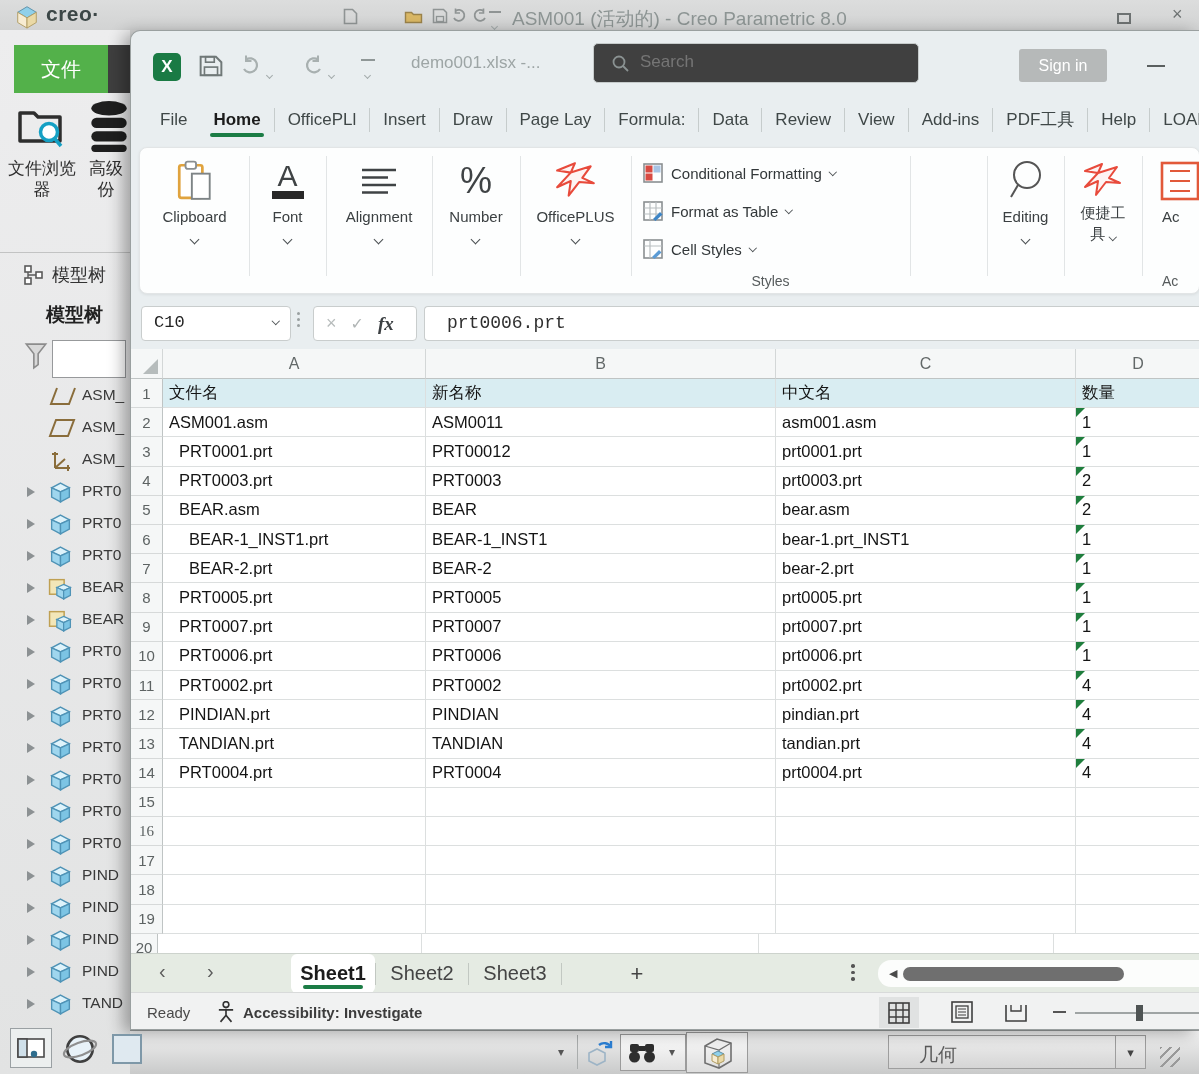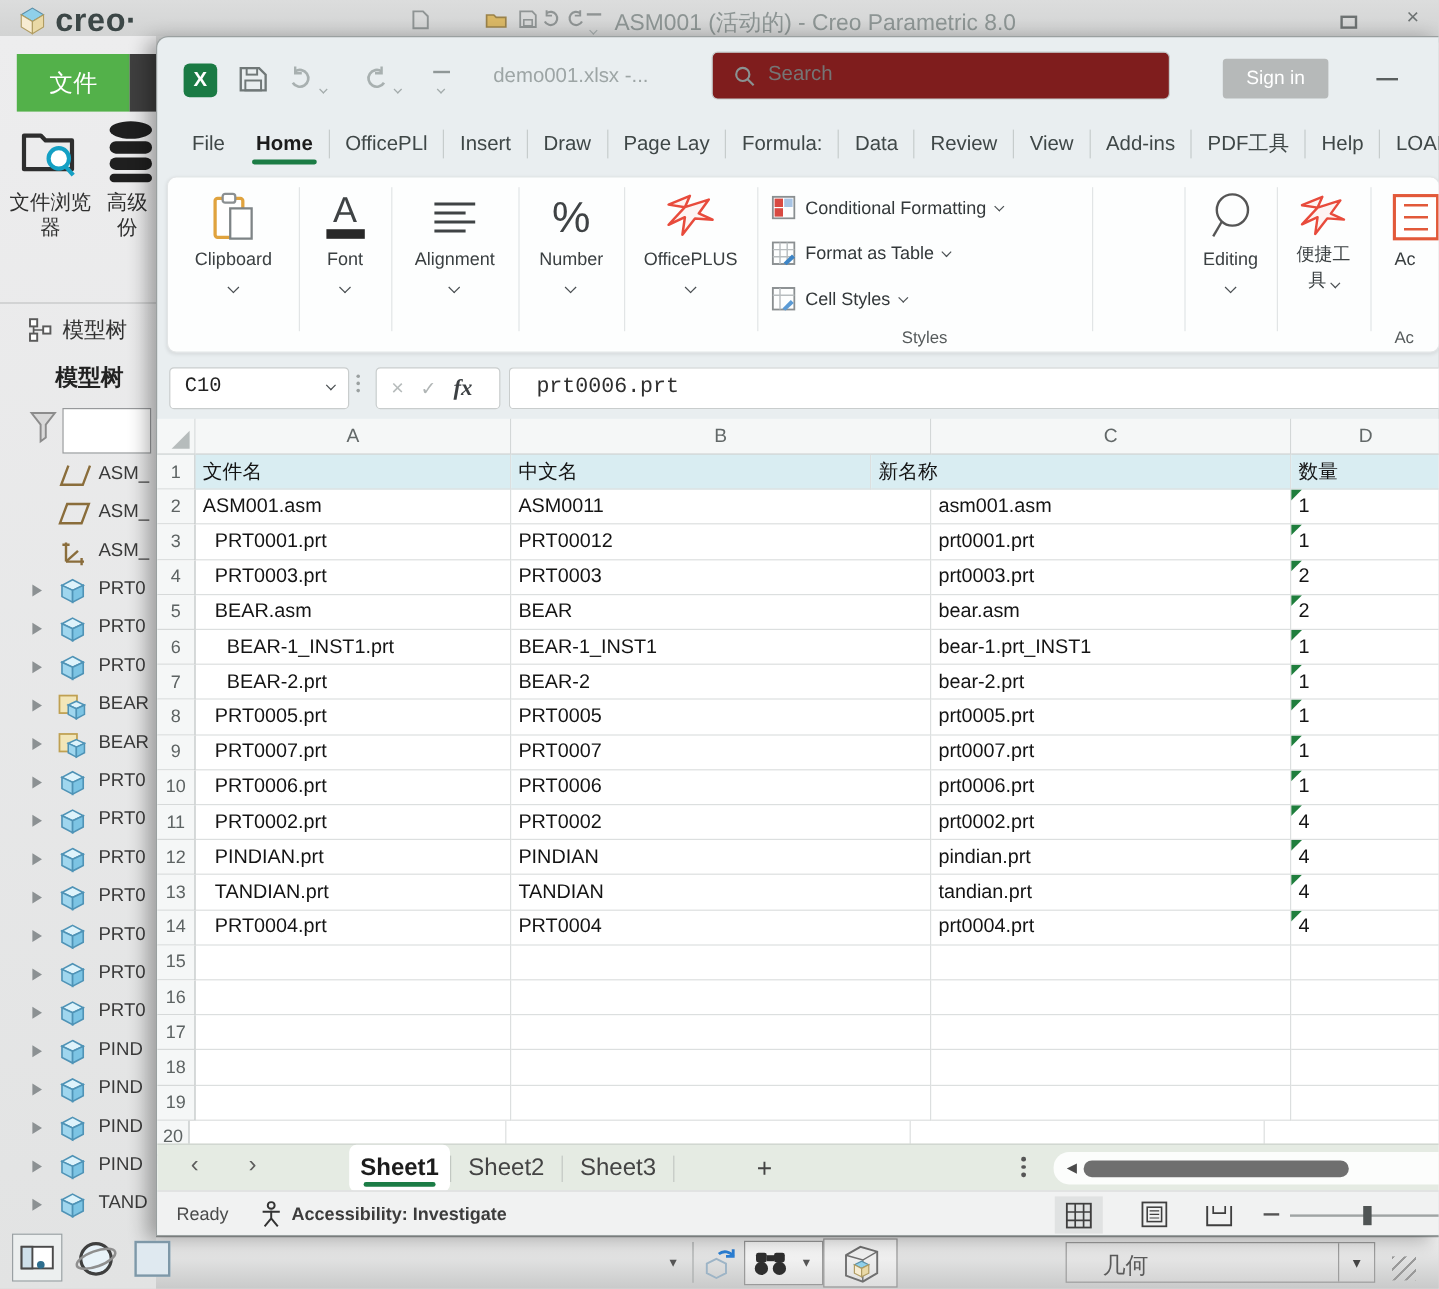--- a/index.html
+++ b/index.html
@@ -2,21 +2,21 @@
 <html><head>
 <meta charset="utf-8">
 <style>
   html,body{margin:0;padding:0;width:1199px;height:1074px;overflow:hidden;
     font-family:"Liberation Sans",sans-serif;background:#d7d8d8;position:relative;}
   *{box-sizing:border-box;}
   .abs{position:absolute;}
 
   
   #creo-titlebar{left:0;top:0;width:1199px;height:30px;background:linear-gradient(#dcdddd,#d2d3d3);}
-  #creo-logo-text{left:46px;top:2px;font-size:27px;font-weight:bold;color:#3c4747;letter-spacing:.5px;}
+  #creo-logo-text{left:46px;top:2px;font-size:21px;font-weight:bold;color:#3c4747;letter-spacing:.5px;}
   #creo-title-text{left:512px;top:6px;font-size:19px;color:#8d9594;white-space:nowrap;}
   .cq-ico{top:8px;color:#8f9494;}
   #creo-max-btn{left:1117px;top:13px;width:14px;height:11px;border:2px solid #6d7272;}
   #creo-close-btn{left:1172px;top:4px;font-size:18px;color:#6d7272;}
 
   
   #creo-left-panel{left:0;top:30px;width:130px;height:1044px;background:linear-gradient(#ededee,#e2e3e3);overflow:hidden;z-index:1;}
   #creo-file-btn{left:14px;top:15px;width:94px;height:48px;background:#53b14a;color:#fff;font-size:20px;
      display:flex;align-items:center;justify-content:center;}
   #creo-dark-strip{left:108px;top:15px;width:22px;height:48px;background:#3f3f3f;}
@@ -54,21 +54,21 @@
 
   
   #excel-window{left:130px;top:30px;width:1069px;height:1000px;background:#e9eef0;
      border:1px solid #9aa0a0;border-right:none;border-top-left-radius:10px;
      box-shadow:-7px 3px 16px rgba(0,0,0,.32);overflow:hidden;z-index:5;}
 
   
   #xl-logo{left:22px;top:22px;width:28px;height:28px;background:#1a7a44;border-radius:5px;color:#fff;
      font-weight:bold;font-size:17px;display:flex;align-items:center;justify-content:center;}
   #xl-filename{left:280px;top:22px;font-size:17px;color:#9da5a5;white-space:nowrap;}
-  #xl-search{left:462px;top:12px;width:382px;height:40px;background:#7f1d1d;border:1px solid #c6cbcb;border-radius:5px;}
+  #xl-search{left:462px;top:12px;width:326px;height:40px;background:#404040;border:1px solid #c6cbcb;border-radius:5px;}
   #xl-search input{position:absolute;left:44px;top:7px;width:250px;border:none;background:transparent;outline:none;
      font-size:17px;color:#8a9292;font-family:"Liberation Sans",sans-serif;}
   #xl-signin{left:888px;top:18px;width:88px;height:33px;background:#b6b9b9;border-radius:3px;color:#fff;
      font-size:16px;display:flex;align-items:center;justify-content:center;}
   #xl-min{left:1016px;top:34px;width:18px;height:2px;background:#5a5f5f;}
   .qat-chev{width:5px;height:5px;border-right:1.5px solid #a3abab;border-bottom:1.5px solid #a3abab;
      display:inline-block;transform:rotate(45deg);}
 
   
   #xl-menubar{left:0;top:65px;width:1069px;height:47px;display:flex;align-items:center;padding-left:16px;overflow:hidden;}
@@ -676,25 +676,25 @@
     <div class="colh" style="width:300px">C</div>
     <div class="colh" style="width:124px;border-right:none">D</div>
   </div>
 
   <div id="xl-gridrows" class="abs">
       <div class="grow" style="top: 0px; height: 29.2px;">
         <div class="gnum">1</div>
         <div class="gcell hdr" style="width: 263px; padding-left: 6px;">
           <span>文件名</span>
         </div>
+        <div class="gcell hdr" style="width: 350px; padding-left: 6px;">
+          <span>新名称</span>
+        </div>
         <div class="gcell hdr" style="width: 300px; padding-left: 6px;">
           <span>中文名</span>
-        </div>
-        <div class="gcell hdr" style="width: 350px; padding-left: 6px;">
-          <span>新名称</span>
         </div>
         <div class="gcell hdr" style="width: 124px; padding-left: 6px;">
           <span>数量</span>
         </div>
       </div>
       <div class="grow" style="top: 29.2px; height: 29.2px;">
         <div class="gnum">2</div>
         <div class="gcell" style="width: 263px; padding-left: 6px;">
           <span>ASM001.asm</span>
         </div>
@@ -909,21 +909,21 @@
         <div class="gcell" style="width: 350px; padding-left: 6px;">
           <span></span>
         </div>
         <div class="gcell" style="width: 300px; padding-left: 6px;">
           <span></span>
         </div>
         <div class="gcell" style="width: 124px; padding-left: 6px;">
           <span></span>
         </div>
       </div>
-      <div class="grow" style="top: 438px; height: 29.2px;">
+      <div class="grow" style="top: 438px; height: 29.2px; font-family: Liberation Serif, serif;">
         <div class="gnum">16</div>
         <div class="gcell" style="width: 263px; padding-left: 6px;">
           <span></span>
         </div>
         <div class="gcell" style="width: 350px; padding-left: 6px;">
           <span></span>
         </div>
         <div class="gcell" style="width: 300px; padding-left: 6px;">
           <span></span>
         </div>

